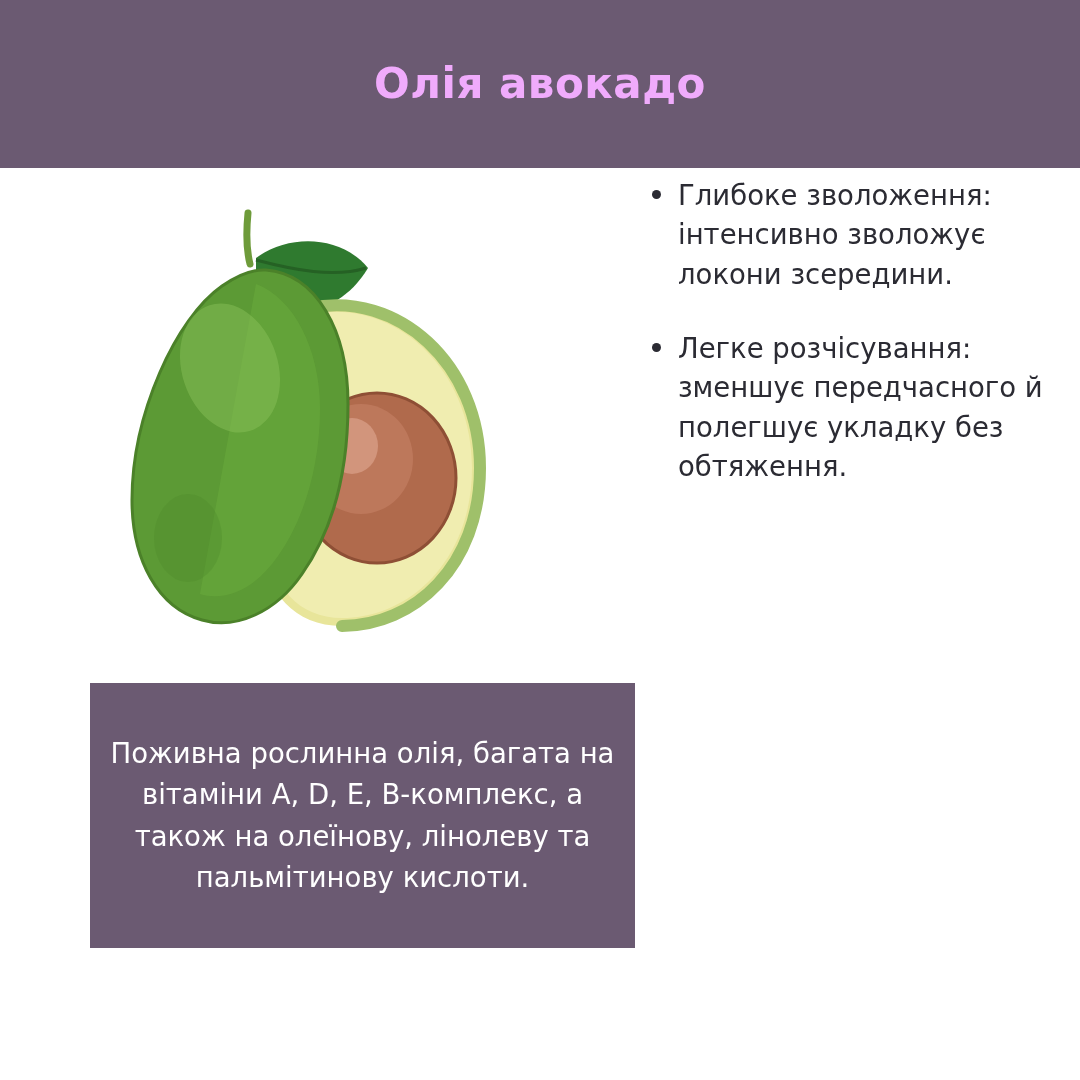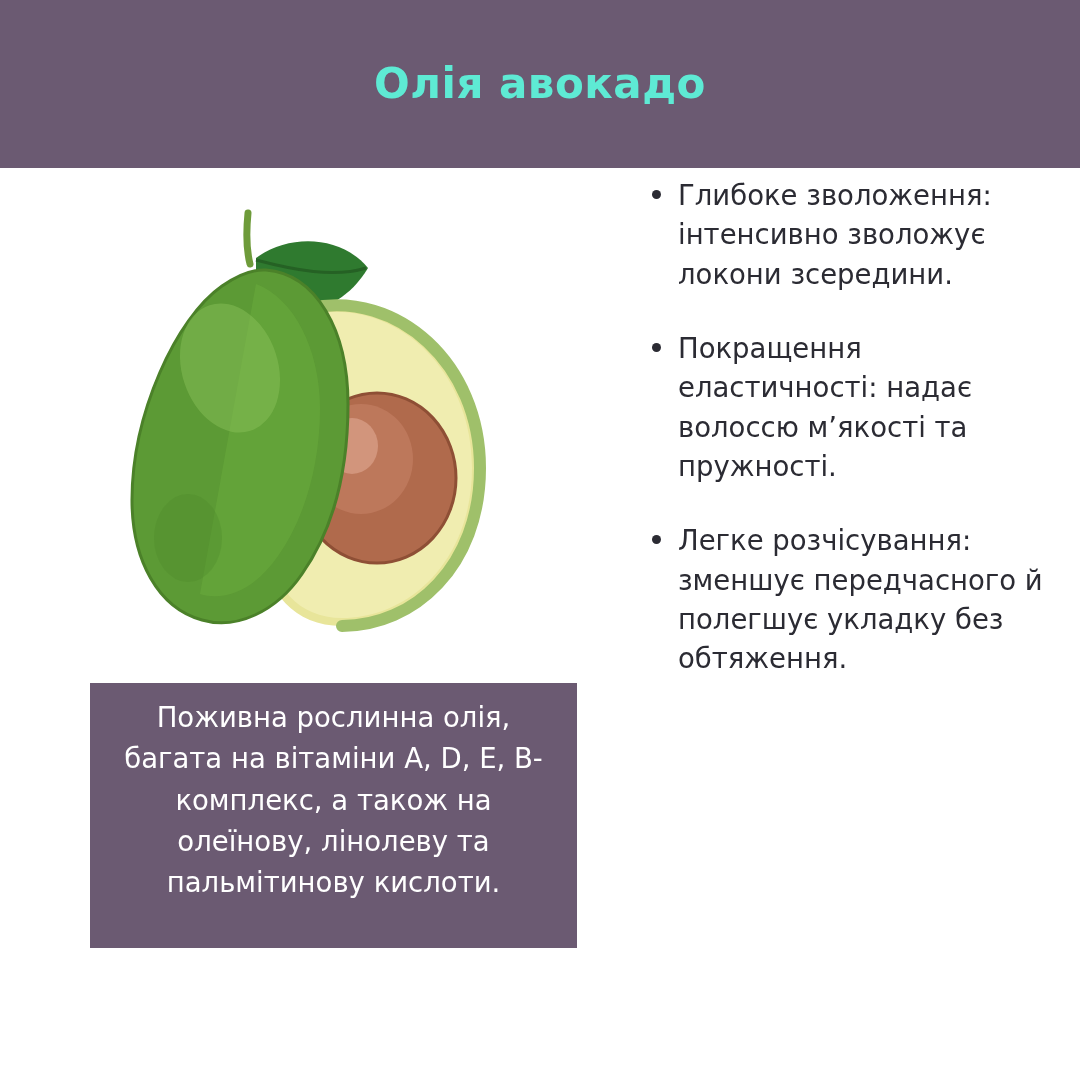--- a/index.html
+++ b/index.html
@@ -26,21 +26,21 @@
     left: 0;
     top: 0;
     width: 1080px;
     height: 168px;
     background: #6b5a72;
     display: flex;
     align-items: center;
     justify-content: center;
   }
   .header-title {
-    color: #5eead4;
+    color: #f0abfc;
     font-size: 42px;
     font-weight: bold;
     letter-spacing: 0.5px;
     text-align: center;
     line-height: 1.1;
     margin: 0;
   }
   
   .left-col {
     position: absolute;
@@ -58,24 +58,25 @@
   }
   .avocado-svg {
     display: block;
     width: 470px;
     height: 470px;
   }
   .info-box {
     position: absolute;
     left: 90px;
     top: 515px;
-    width: 487px;
+    width: 545px;
     height: 265px;
     background: #6b5a72;
     display: flex;
+    align-items: center;
     justify-content: center;
     box-sizing: border-box;
     padding: 14px 18px;
   }
   .info-text {
     color: #ffffff;
     font-size: 27.5px;
     line-height: 1.5;
     text-align: center;
     margin: 0;
@@ -164,22 +165,18 @@
   </div>
 
   <div class="right-col">
     <ul class="benefit-list">
       <li class="benefit-item">
         <span class="bullet-dot"></span>
         <span>Глибоке зволоження: інтенсивно зволожує локони зсередини.</span>
       </li>
       <li class="benefit-item">
         <span class="bullet-dot"></span>
-        <span>Покращення еластичності: надає волоссю м’якості та пружності.</span>
-      </li>
-      <li class="benefit-item">
-        <span class="bullet-dot"></span>
         <span>Легке розчісування: зменшує передчасного й полегшує укладку без обтяження.</span>
       </li>
     </ul>
   </div>
 
 </div>
 
 </body></html>

